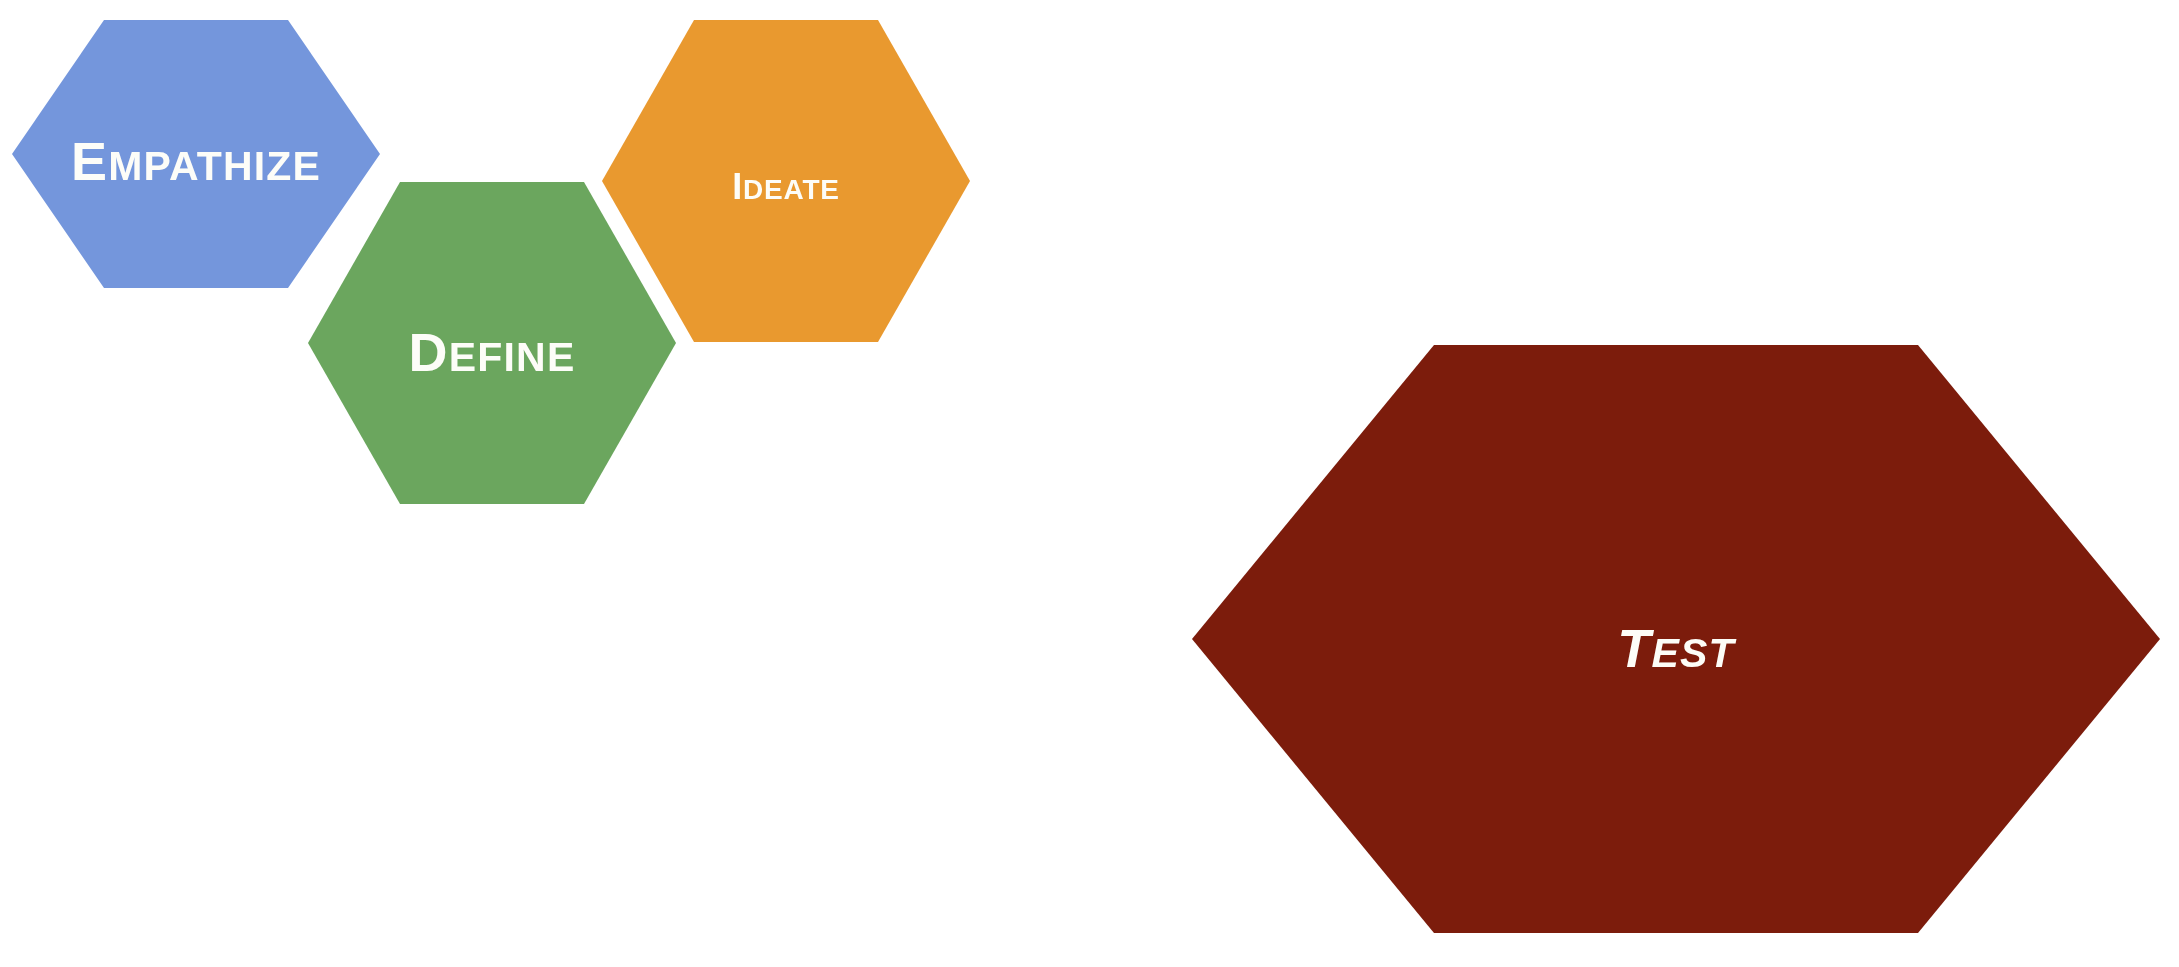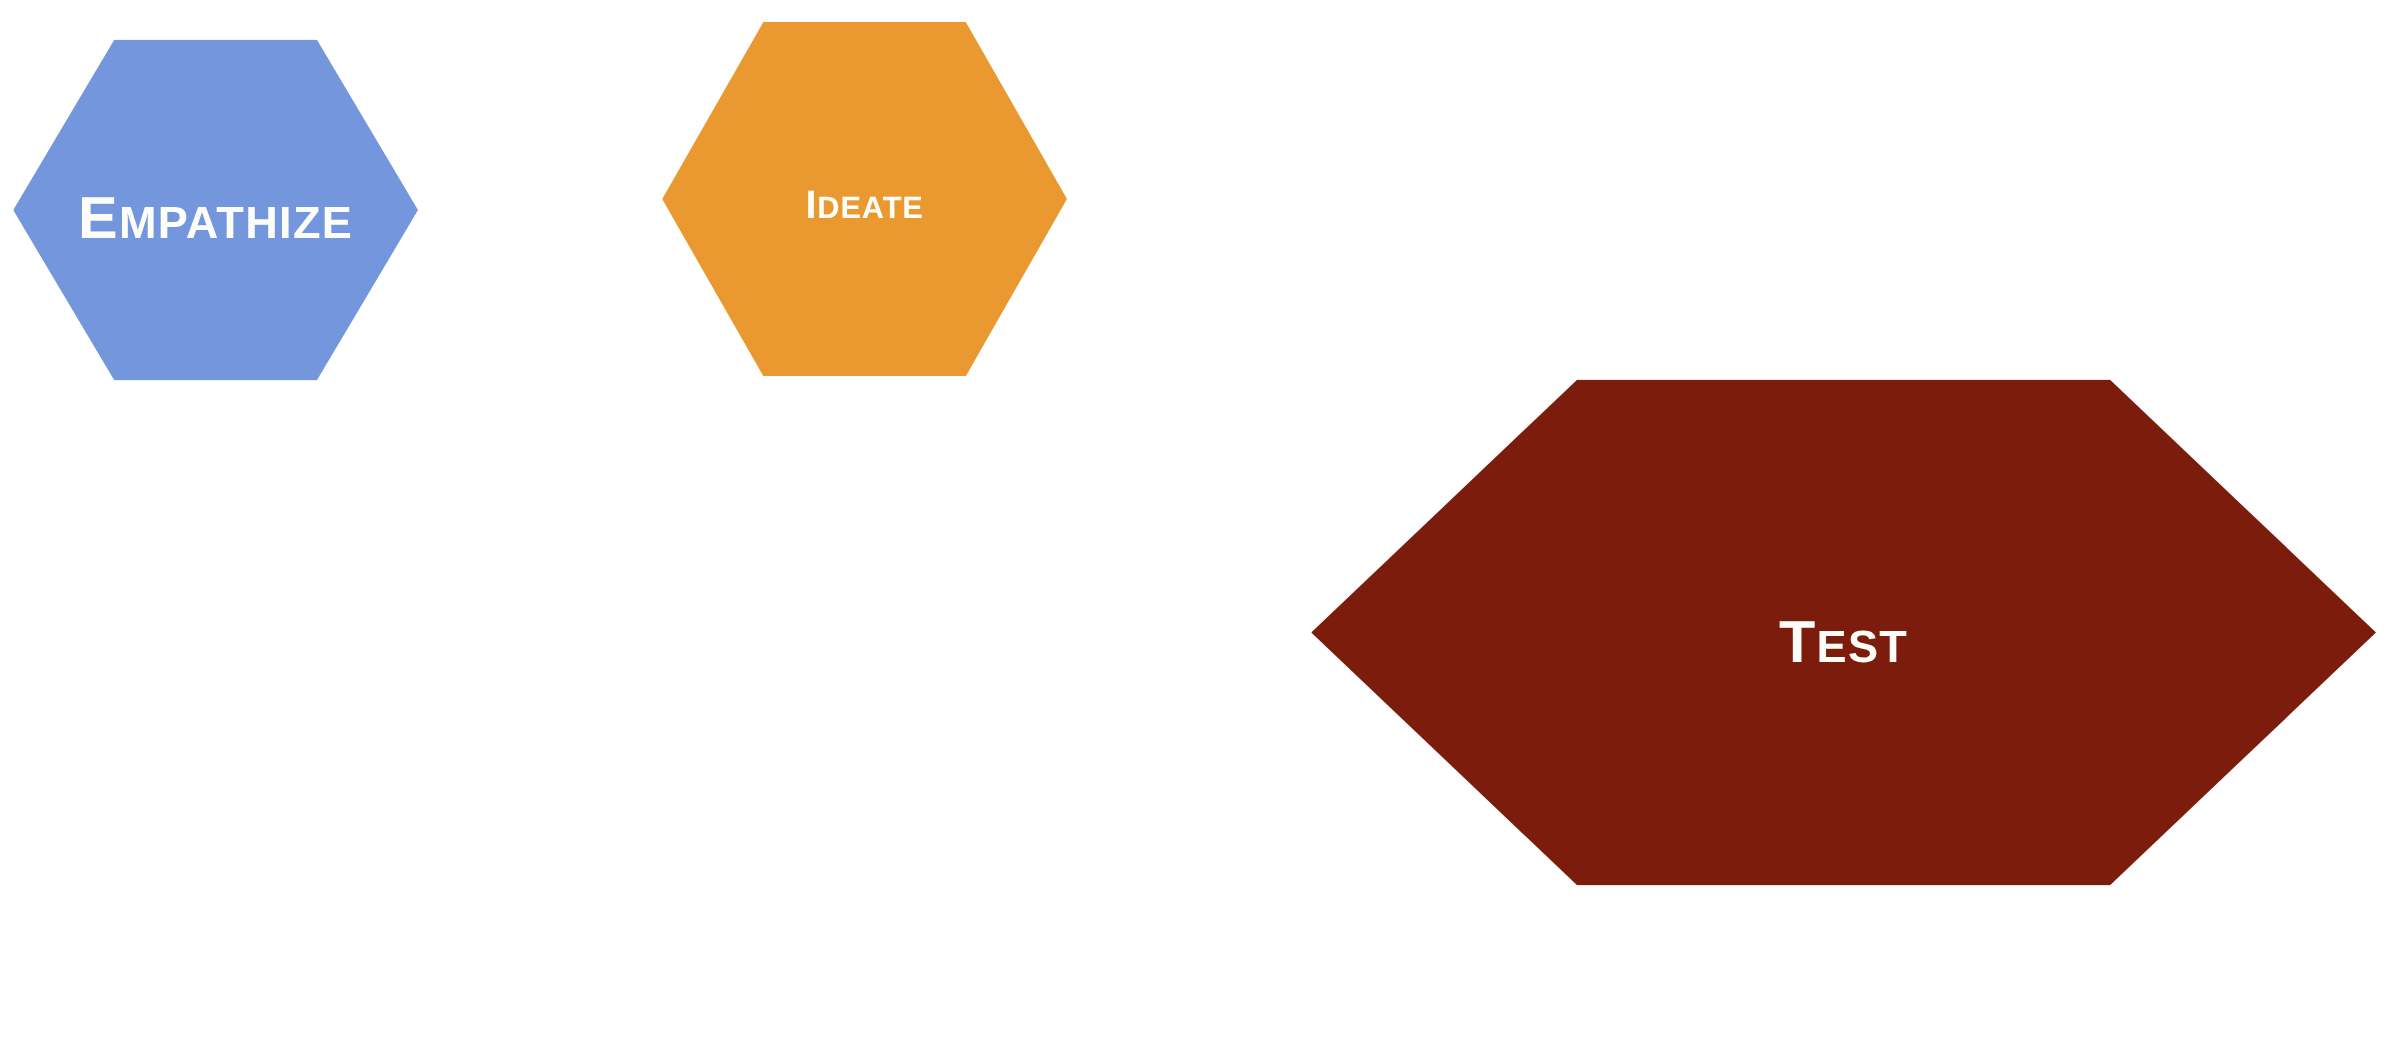--- a/index.html
+++ b/index.html
@@ -30,41 +30,44 @@
     letter-spacing: 0.02em;
     font-variant: small-caps;
     text-transform: lowercase;
     white-space: nowrap;
     line-height: 1;
     user-select: none;
   }
   
   .hex-label::first-letter { font-size: 1.30em; }
 
-  #hex-empathize { left: 12px;   top: 36px;  width: 368px; height: 310px; }
+  #hex-empathize { left: 12px;   top: 20px;  width: 368px; height: 268px; }
   #hex-define    { left: 308px;  top: 182px; width: 368px; height: 322px; }
   #hex-ideate    { left: 602px;  top: 20px;  width: 368px; height: 322px; }
   #hex-prototype { left: 898px;  top: 182px; width: 368px; height: 322px; }
-  #hex-test      { left: 1192px; top: 345px; width: 968px; height: 460px; }
+  #hex-test      { left: 1192px; top: 345px; width: 968px; height: 588px; font-style: italic; }
 
   #hex-empathize .hex-label { font-size: 59px; }
   #hex-define    .hex-label { font-size: 59px; position: relative; top: 2px; }
   #hex-ideate    .hex-label { font-size: 40px; }
   #hex-prototype .hex-label { font-size: 59px; position: relative; top: 2px; }
   #hex-test      .hex-label { font-size: 59px; position: relative; top: 2px; }
 </style>
 </head>
 <body style="background: rgb(255, 255, 255);">
 
 <div id="stage" style="background: rgb(255, 255, 255);">
 
   <div class="hex" id="hex-empathize" style="background: rgb(116, 150, 220);">
     <span class="hex-label" style="color: rgb(253, 253, 248);">Empathize</span>
   </div>
 
+  <div class="hex" id="hex-define" style="background: rgb(107, 166, 94);">
+    <span class="hex-label" style="color: rgb(253, 253, 248);">Define</span>
+  </div>
 
   <div class="hex" id="hex-ideate" style="background: rgb(233, 153, 47);">
     <span class="hex-label" style="color: rgb(253, 253, 248);">Ideate</span>
   </div>
 
 
   <div class="hex" id="hex-test" style="background: rgb(124, 28, 12);">
     <span class="hex-label" style="color: rgb(253, 253, 248);">Test</span>
   </div>
 

